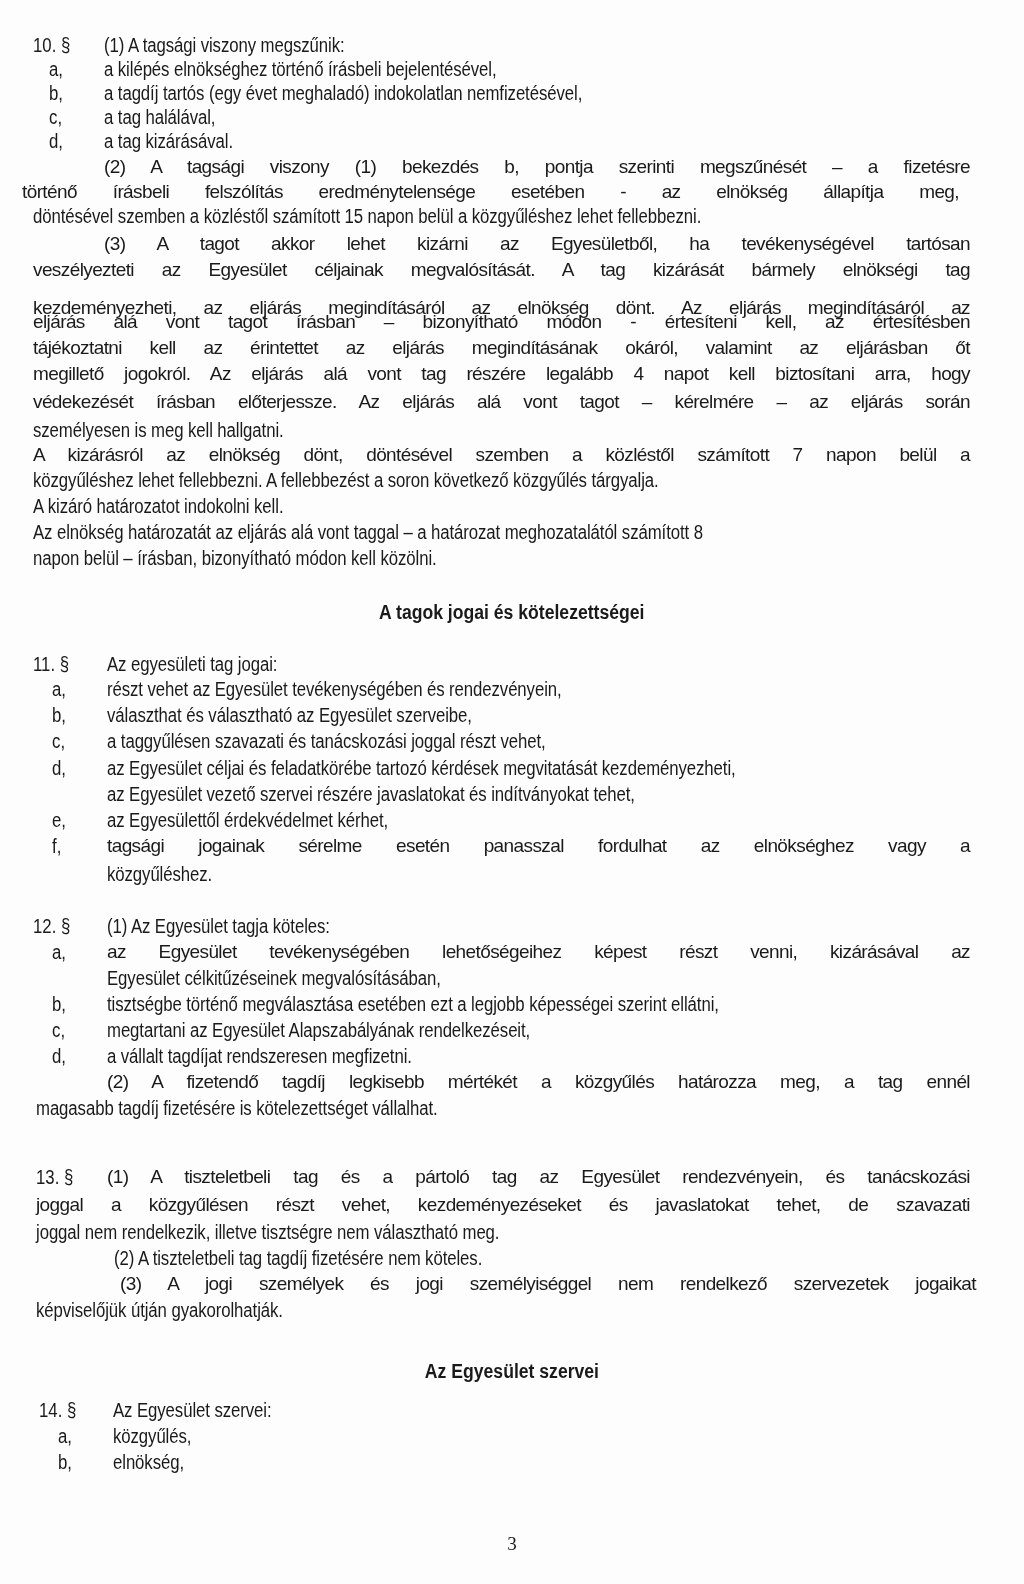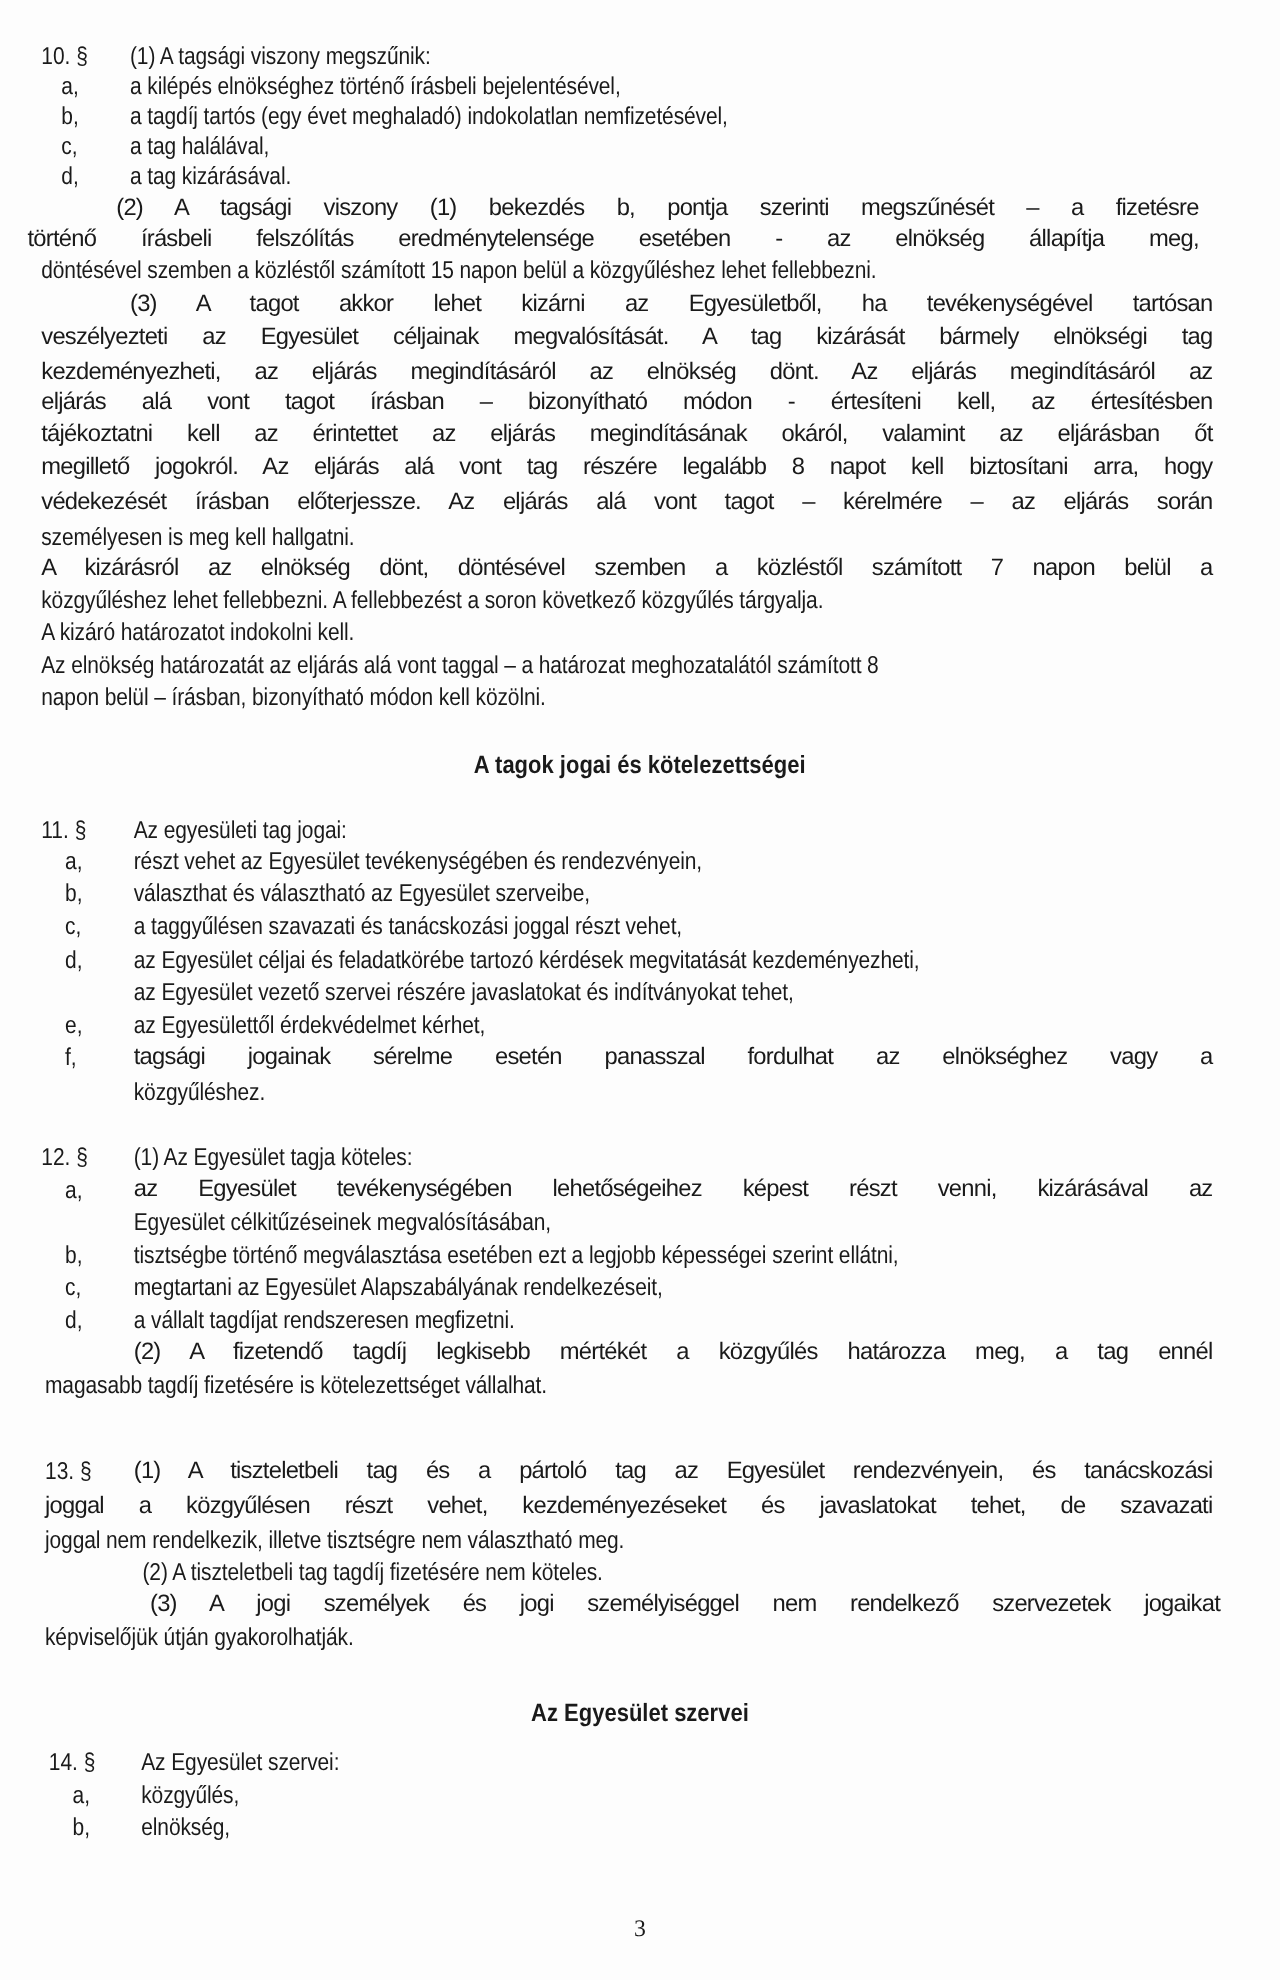--- a/index.html
+++ b/index.html
@@ -22,30 +22,30 @@
     <span class="ln" style="left:104px;top:33px">(1) A tagsági viszony megszűnik:</span>
     <span class="num" style="left:49px;top:57px">a,</span>
     <span class="ln" style="left:104px;top:57px">a kilépés elnökséghez történő írásbeli bejelentésével,</span>
     <span class="num" style="left:49px;top:81px">b,</span>
     <span class="ln" style="left:104px;top:81px">a tagdíj tartós (egy évet meghaladó) indokolatlan nemfizetésével,</span>
     <span class="num" style="left:49px;top:105px">c,</span>
     <span class="ln" style="left:104px;top:105px">a tag halálával,</span>
     <span class="num" style="left:49px;top:129px">d,</span>
     <span class="ln" style="left:104px;top:129px">a tag kizárásával.</span>
 
-    <div class="ln just" style="left:93px;top:155px;width:866px">(2) A tagsági viszony (1) bekezdés b, pontja szerinti megszűnését – a fizetésre</div>
+    <div class="ln just" style="left:104px;top:155px;width:866px">(2) A tagsági viszony (1) bekezdés b, pontja szerinti megszűnését – a fizetésre</div>
     <div class="ln just" style="left:22px;top:180px;width:937px">történő írásbeli felszólítás eredménytelensége esetében - az elnökség állapítja meg,</div>
     <span class="ln" style="left:33px;top:204px">döntésével szemben a közléstől számított 15 napon belül a  közgyűléshez lehet fellebbezni.</span>
 
     <div class="ln just" style="left:104px;top:232px;width:866px">(3) A tagot akkor lehet kizárni az Egyesületből, ha tevékenységével tartósan</div>
     <div class="ln just" style="left:33px;top:258px;width:937px">veszélyezteti az Egyesület céljainak megvalósítását. A tag kizárását bármely elnökségi tag</div>
-    <div class="ln just" style="left:33px;top:286px;width:937px">kezdeményezheti, az eljárás megindításáról az elnökség dönt. Az eljárás megindításáról az</div>
+    <div class="ln just" style="left:33px;top:296px;width:937px">kezdeményezheti, az eljárás megindításáról az elnökség dönt. Az eljárás megindításáról az</div>
     <div class="ln just" style="left:33px;top:310px;width:937px">eljárás alá vont tagot írásban – bizonyítható módon - értesíteni kell, az értesítésben</div>
     <div class="ln just" style="left:33px;top:336px;width:937px">tájékoztatni kell az érintettet az eljárás megindításának okáról, valamint az eljárásban őt</div>
-    <div class="ln just" style="left:33px;top:362px;width:937px">megillető jogokról. Az eljárás alá vont tag részére legalább 8 napot kell biztosítani arra, hogy</div>
+    <div class="ln just" style="left:33px;top:362px;width:937px">megillető jogokról. Az eljárás alá vont tag részére legalább 4 napot kell biztosítani arra, hogy</div>
     <div class="ln just" style="left:33px;top:390px;width:937px">védekezését írásban előterjessze. Az eljárás alá vont tagot – kérelmére – az eljárás során</div>
     <span class="ln" style="left:33px;top:418px">személyesen is meg kell hallgatni.</span>
 
     <div class="ln just" style="left:33px;top:443px;width:937px">A kizárásról az elnökség dönt, döntésével szemben a közléstől számított 7 napon belül a</div>
     <span class="ln" style="left:33px;top:468px">közgyűléshez lehet fellebbezni. A fellebbezést a soron következő közgyűlés tárgyalja.</span>
     <span class="ln" style="left:33px;top:494px">A kizáró határozatot indokolni kell.</span>
     <span class="ln" style="left:33px;top:520px">Az elnökség határozatát az eljárás alá vont taggal – a határozat meghozatalától számított 8</span>
     <span class="ln" style="left:33px;top:546px">napon belül – írásban, bizonyítható módon kell közölni.</span>
   </section>
 

